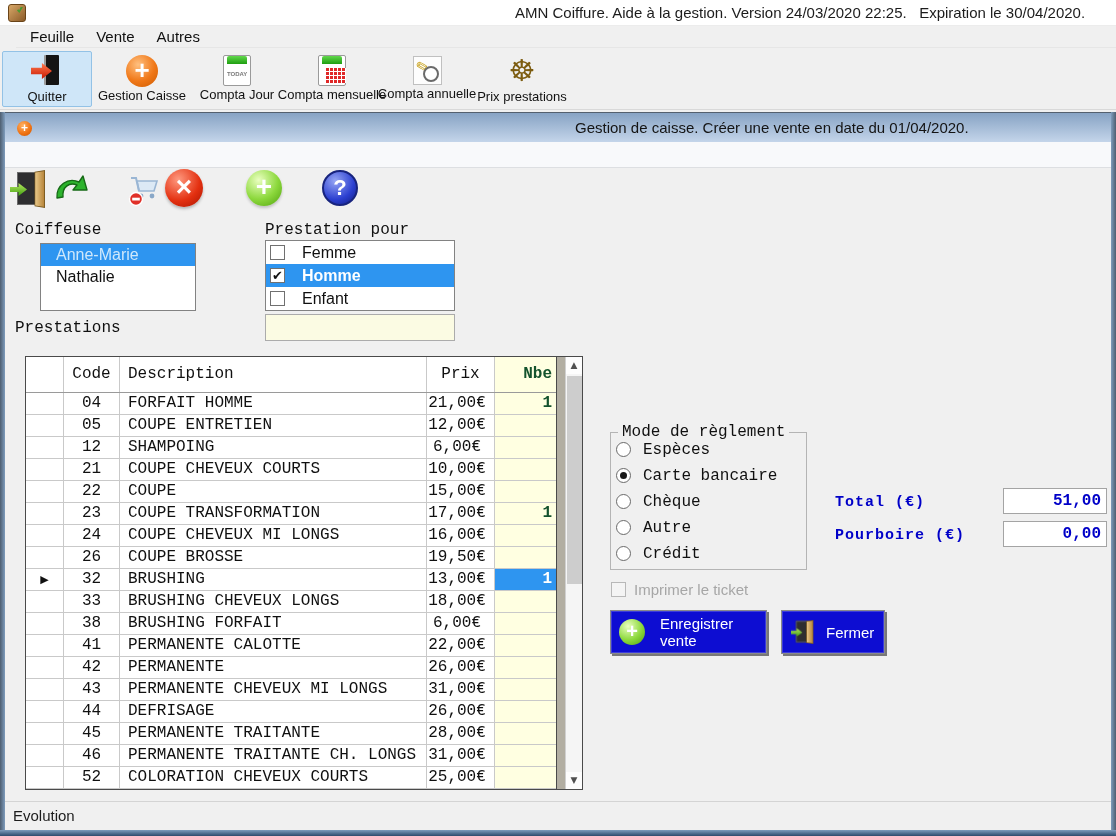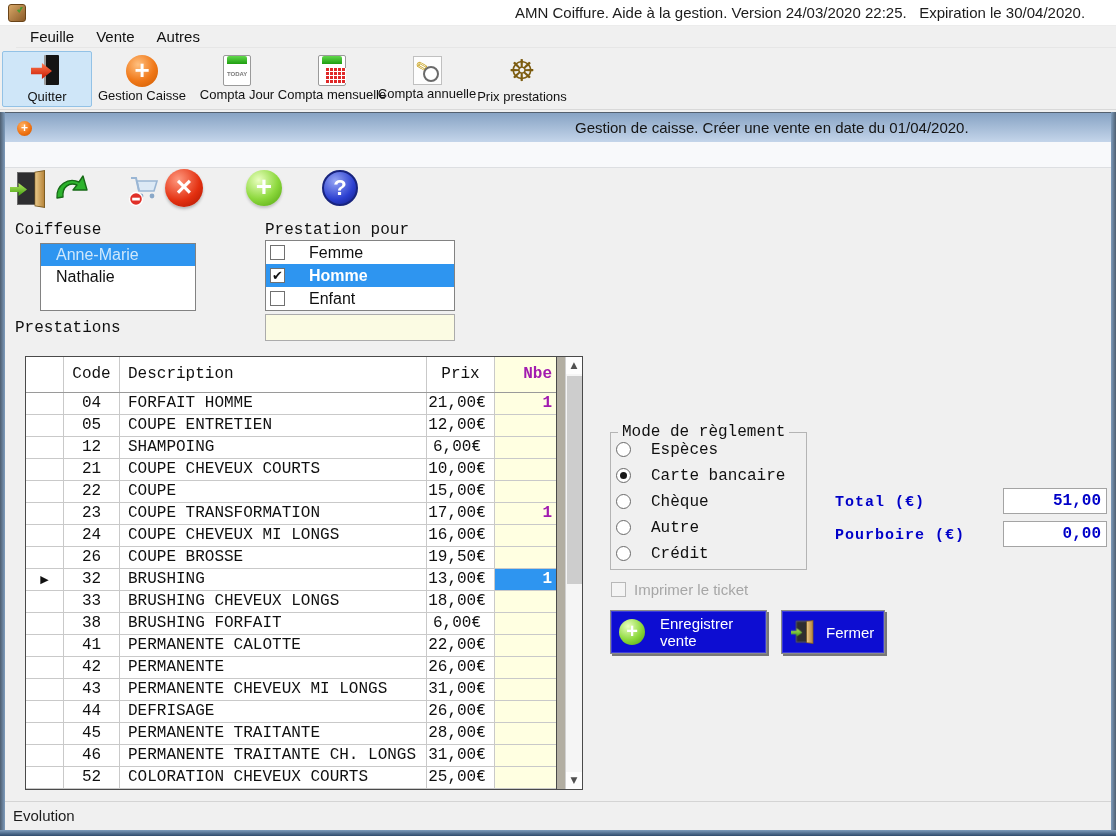--- a/index.html
+++ b/index.html
@@ -67,52 +67,52 @@
   .sec-label { position:absolute; font:16px/18px "Liberation Mono","DejaVu Sans Mono",monospace; color:#101010; }
   #coiffeuse-label { left:15px; top:221px; }
   #prestationpour-label { left:265px; top:221px; }
   #prestations-label { left:15px; top:319px; }
 
   .listbox { position:absolute; left:40px; top:243px; width:156px; height:68px; background:#fff; border:1px solid #828282; overflow:hidden; }
   .lb-item { height:22px; line-height:22px; font-size:16px; padding-left:15px; color:#101010; white-space:nowrap; }
   .lb-item.selected { background:#2e95f0; color:#cfe8fb; }
 
   .checklist { position:absolute; left:265px; top:240px; width:190px; height:71px; background:#fff; border:1px solid #828282; overflow:hidden; }
-  .cl-item { height:23px; display:flex; align-items:center; gap:24px; padding-left:4px; font-size:16px; color:#101010; }
+  .cl-item { height:23px; display:flex; align-items:center; gap:17px; padding-left:4px; font-size:16px; color:#101010; }
   .cl-item.selected { background:#2e95f0; color:#fff;font-weight:bold; }
   .cb { width:15px; height:15px; background:#fff; border:1px solid #707070; flex:0 0 auto; position:relative; }
   .cb.checked::before { content:"✔"; position:absolute; left:0; right:0; top:-1px; text-align:center; font:13px/15px "DejaVu Sans",sans-serif; color:#111; }
 
   .yellow-input { position:absolute; left:265px; top:314px; width:190px; height:27px; background:#fbfbe3; border:1px solid #ababab; font:16px "Liberation Mono","DejaVu Sans Mono",monospace; padding:0 4px; color:#101010; }
 
   
   .grid { position:absolute; left:25px; top:356px; width:558px; height:434px; background:#fff; border:1px solid #4a4a4a; overflow:hidden; }
   .g-row { display:flex; height:22px; border-bottom:1px solid #c9c9c9; }
   .g-head { height:36px; border-bottom:1px solid #9a9a9a; align-items:center; }
   .gc { height:100%; border-right:1px solid #c9c9c9; font:16px/21px "Liberation Mono","DejaVu Sans Mono",monospace; color:#101010; overflow:hidden; white-space:nowrap; }
   .g-head .gc { line-height:34px; }
   .c0 { width:38px; text-align:center; font-family:"DejaVu Sans",sans-serif; font-size:11px; line-height:21px; }
   .c1 { width:56px; text-align:center; }
   .c2 { width:307px; padding-left:8px; }
   .c3 { width:68px; text-align:center; padding-right:7px; }
   .g-head .c3 { text-align:center; padding-right:0; }
   .c4 { width:63px; text-align:center; border-right:none; }
-  .g-row .c4 { background:#ffffe1; text-align:right; padding-right:6px; color:#a21caf; font-weight:bold; }
+  .g-row .c4 { background:#ffffe1; text-align:right; padding-right:6px; color:#14532d; font-weight:bold; }
   .g-row .c4.selcell { background:#2e95f0; color:#fff; }
   .grid-void { position:absolute; right:17px; top:0; width:9px; height:100%; background:#b2aea2; border-left:1px solid #4a4a4a; }
   .vscroll { position:absolute; right:0; top:0; width:17px; height:100%; background:#f5f5f5; border-left:1px solid #d0d0d0; }
   .sb-btn { position:absolute; left:0; width:16px; height:17px; background:#fdfdfd; text-align:center; font:9px/17px "DejaVu Sans",sans-serif; color:#505050; }
   .sb-up { top:0; } .sb-down { bottom:0; }
   .sb-thumb { position:absolute; left:1px; top:19px; width:15px; height:208px; background:#cdcdcd; }
 
   
   .groupbox { position:absolute; left:610px; top:432px; width:197px; height:138px; border:1px solid #b4b4b4; }
   .groupbox-legend { position:absolute; left:618px; top:423px; background:#f0f0f0; padding:0 4px; font:16px/18px "Liberation Mono","DejaVu Sans Mono",monospace; color:#101010; }
   .radio-list { position:absolute; left:616px; top:441px; display:flex; flex-direction:column; gap:9px; }
-  .radio-row { display:flex; align-items:center; gap:20px; height:17px; }
+  .radio-row { display:flex; align-items:center; gap:12px; height:17px; }
   .radio { width:15px; height:15px; border:1px solid #6a6a6a; border-radius:50%; background:#fff; flex:0 0 auto; }
   .radio.checked::before { content:""; display:block; width:7px; height:7px; margin:3px; border-radius:50%; background:#181818; }
   .radio-row span.lbl { font:16px "Liberation Mono","DejaVu Sans Mono",monospace; color:#101010; white-space:nowrap; }
 
   .amount-label { position:absolute; font:bold 15px "Liberation Mono","DejaVu Sans Mono",monospace; color:#0000c8; letter-spacing:1px; white-space:nowrap; }
   #total-label { left:835px; top:494px; } #tip-label { left:835px; top:527px; }
   .amount-input { position:absolute; left:1003px; width:104px; height:26px; background:#fff; border:1px solid #a4a4a4; text-align:right; padding-right:5px; font:bold 16px "Liberation Mono","DejaVu Sans Mono",monospace; color:#0000c8; }
   #total-input { top:488px; } #tip-input { top:521px; }
 
   .print-row { position:absolute; left:611px; top:581px; display:flex; align-items:center; gap:8px; }

